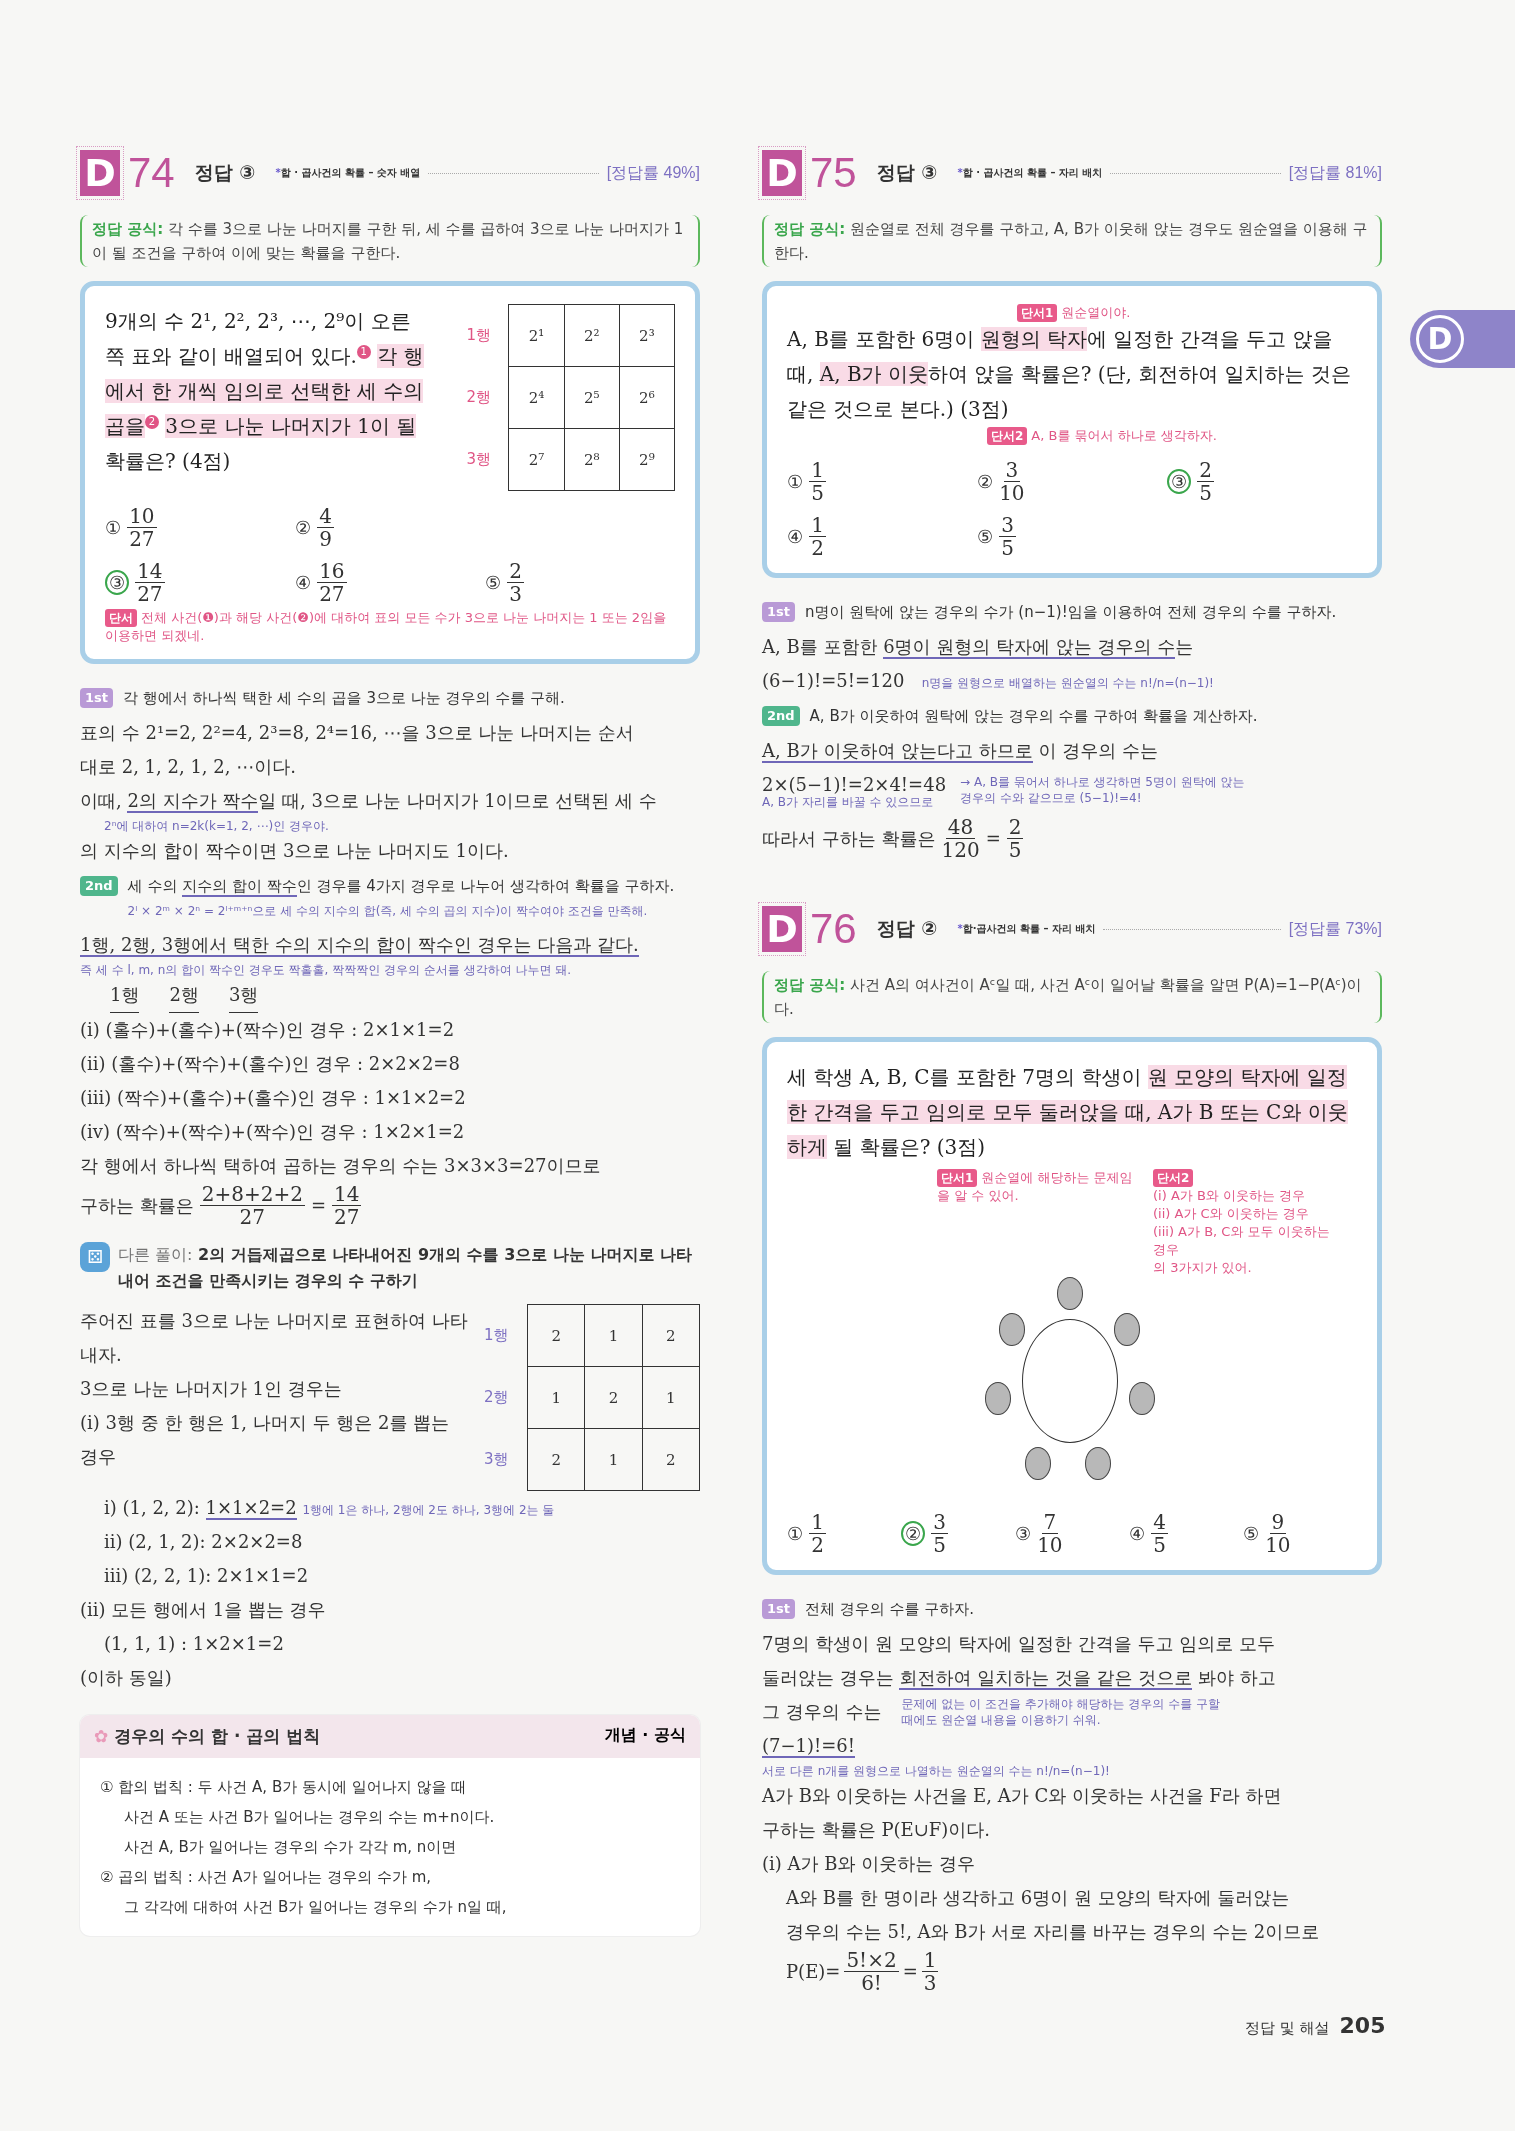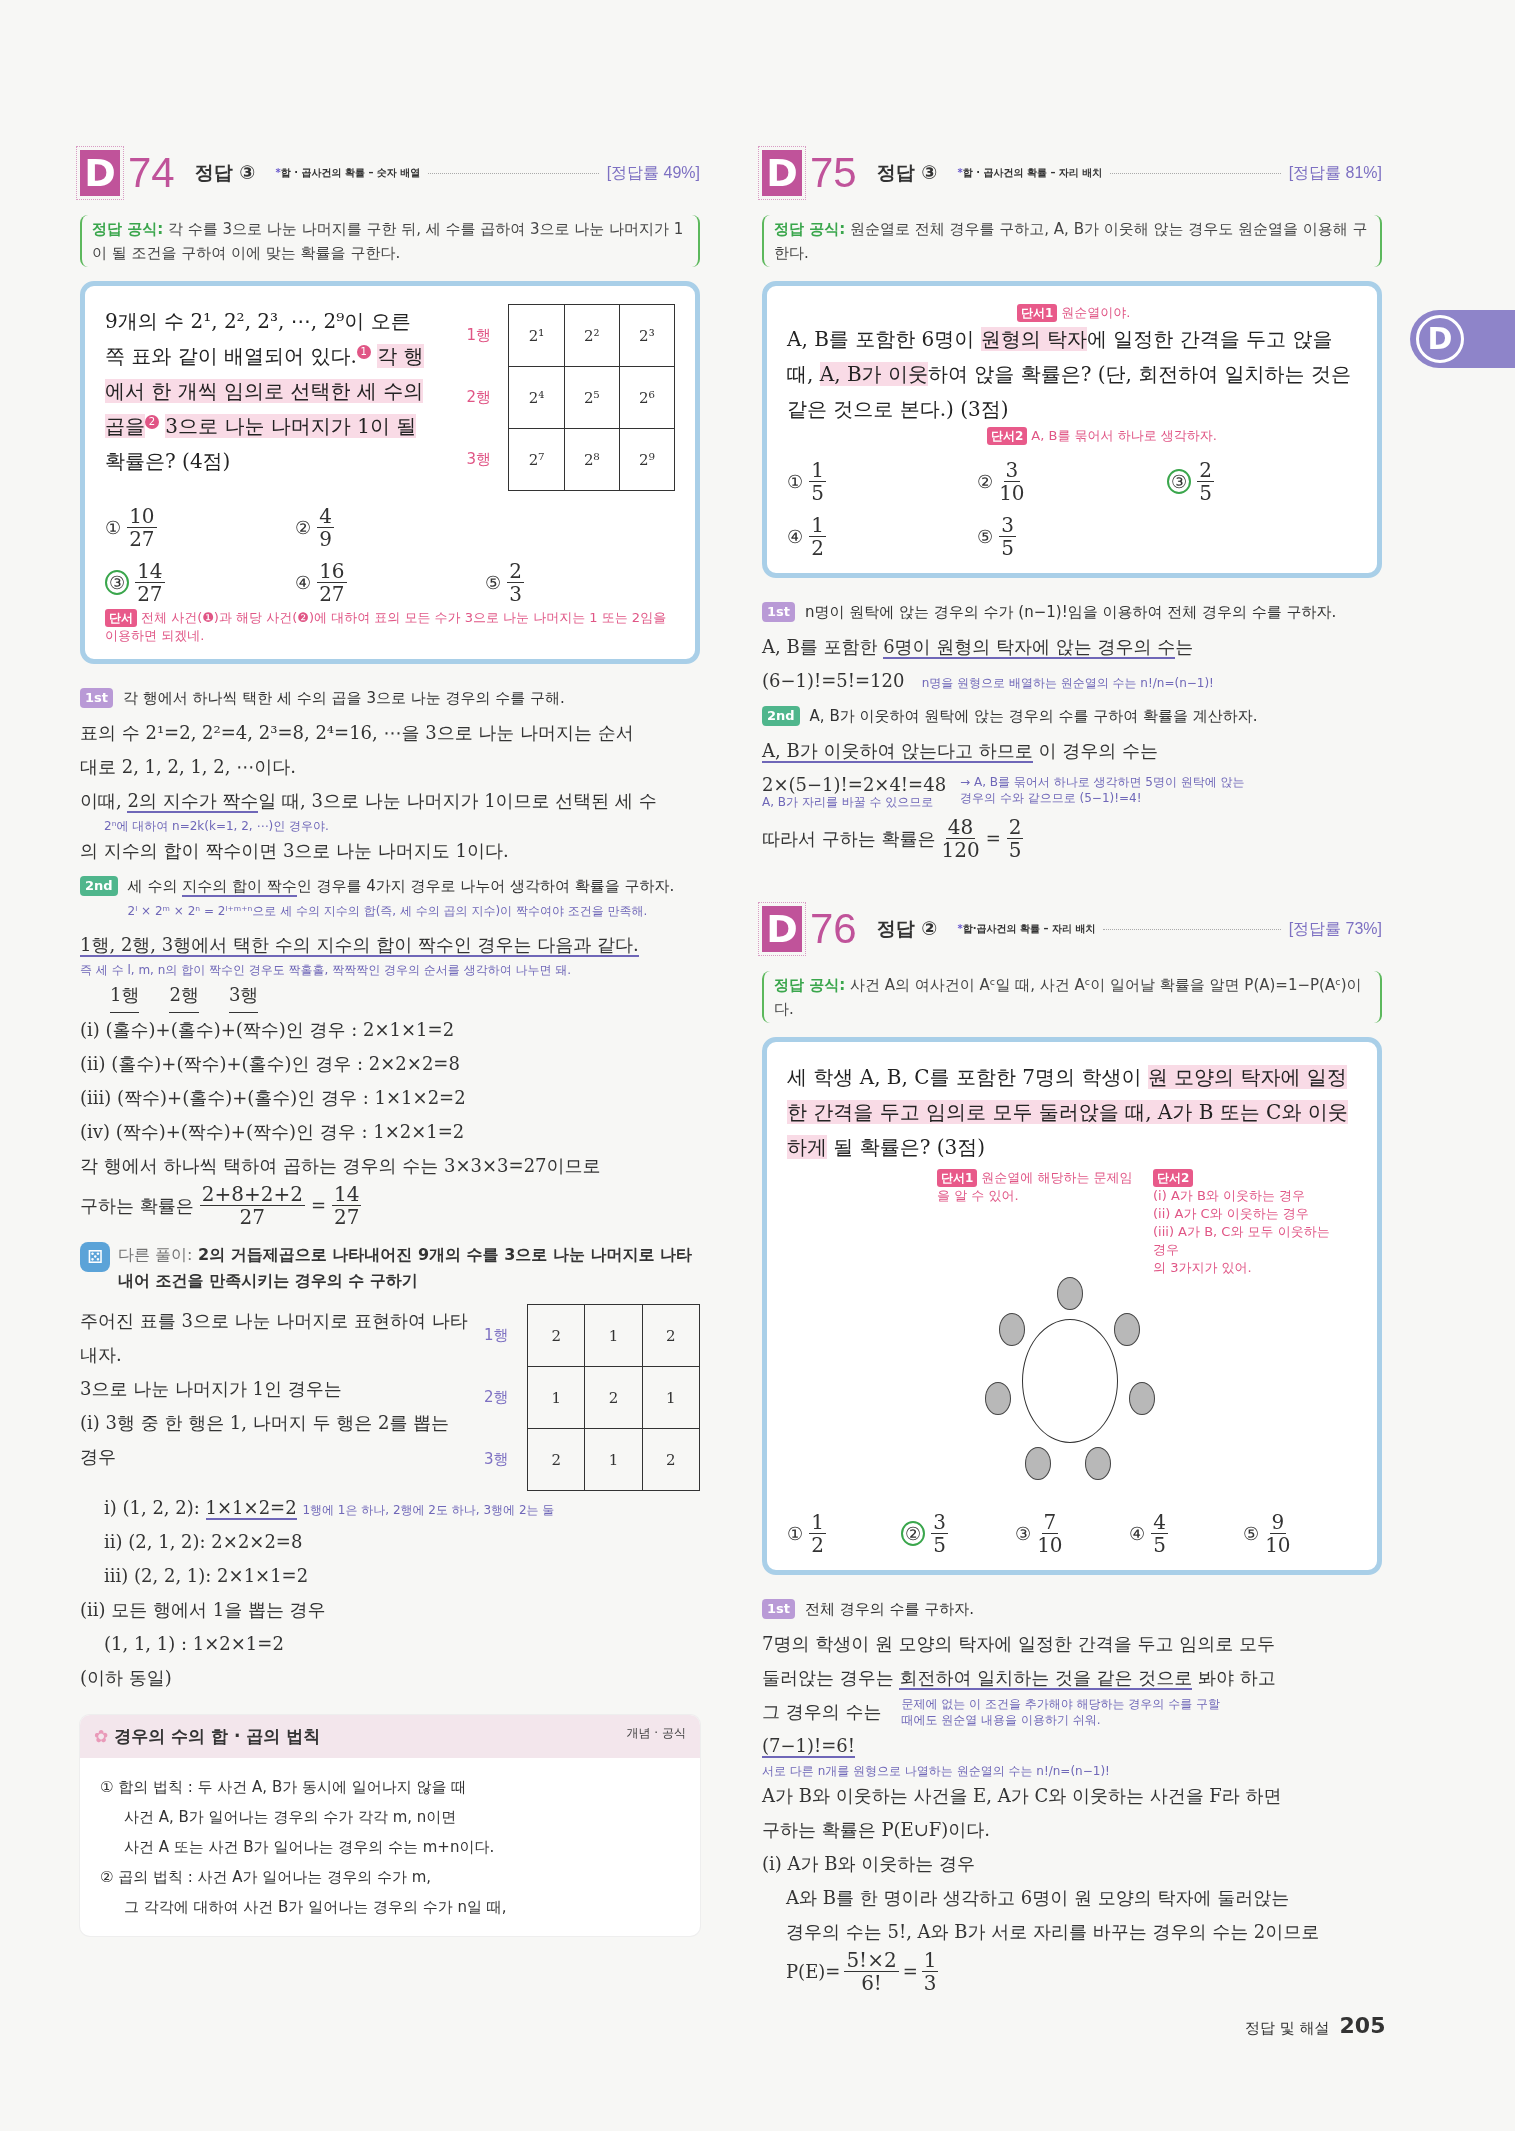--- a/index.html
+++ b/index.html
@@ -47,21 +47,21 @@
   .note { font-family: "DejaVu Sans", sans-serif; color: #6f67b8; font-size: 12px; line-height: 16px; }
   .ul { border-bottom: 2px solid #6f67b8; }
   .indent { padding-left: 24px; }
 
   .alt-head { display: flex; gap: 8px; font-family: "DejaVu Sans", sans-serif; font-size: 16px; font-weight: bold; line-height: 26px; margin: 14px 0 10px; }
   .alt-icon { width: 30px; height: 30px; border-radius: 8px; background: #5ba3d8; color: #fff; font-size: 18px; text-align: center; line-height: 30px; flex-shrink: 0; }
   .alt-lbl { color: #737373; font-weight: normal; }
 
   .concept { border-radius: 10px; background: #fff; margin-top: 20px; box-shadow: 0 0 0 1px #eee; }
   .concept-head { background: #f3e6ec; padding: 10px 14px; display: flex; justify-content: space-between; font-family: "DejaVu Sans", sans-serif; font-weight: bold; font-size: 17px; border-radius: 10px 10px 0 0; }
-  .concept-head .tagc { color: #404040; font-weight: normal; font-size: 12px; }
+  .concept-head .tagc { color: #000000; font-weight: bold; font-size: 16px; }
   .concept-body { padding: 14px 20px; font-family: "DejaVu Sans", sans-serif; font-size: 15px; line-height: 30px; }
 
   .side-tab { position: absolute; left: 1410px; top: 310px; width: 105px; height: 58px; background: #8e84c9; border-radius: 30px 0 0 30px; }
   .side-tab span { position: absolute; left: 6px; top: 5px; width: 48px; height: 48px; border-radius: 50%; border: 3px solid #fff; background: #8e84c9; color: #fff; font-family: "DejaVu Sans", sans-serif; font-weight: bold; font-size: 30px; text-align: center; line-height: 42px; }
 
   .footer { position: absolute; left: 1245px; top: 2013px; font-family: "DejaVu Sans", sans-serif; font-size: 15px; color: #333; }
   .footer b { font-size: 22px; margin-left: 10px; }
 
   .table-diagram { position: relative; width: 230px; height: 220px; margin: 0 auto; }
   .table-diagram .tbl { position: absolute; left: 65px; top: 42px; width: 96px; height: 124px; border: 1.5px solid #333; border-radius: 50%; background: #fff; }
@@ -243,22 +243,22 @@
     <div>(이하 동일)</div>
   </div>
 
   <div class="concept">
     <div class="concept-head">
       <span><span style="color:#e99ab9;">✿</span> <span>경우의 수의 합 · 곱의 법칙</span></span>
       <span class="tagc">개념 · 공식</span>
     </div>
     <div class="concept-body">
       <div>① 합의 법칙 : 두 사건 A, B가 동시에 일어나지 않을 때</div>
+      <div class="indent">사건 A 또는 사건 B가 일어나는 경우의 수는 m+n이다.</div>
       <div class="indent">사건 A, B가 일어나는 경우의 수가 각각 m, n이면</div>
-      <div class="indent">사건 A 또는 사건 B가 일어나는 경우의 수는 m+n이다.</div>
       <div>② 곱의 법칙 : 사건 A가 일어나는 경우의 수가 m,</div>
       <div class="indent">그 각각에 대하여 사건 B가 일어나는 경우의 수가 n일 때,</div>
     </div>
   </div>
 </div>
 
 <div class="col col-right">
   <div class="qhead">
     <div class="dbadge">D</div>
     <div class="qnum">75</div>

